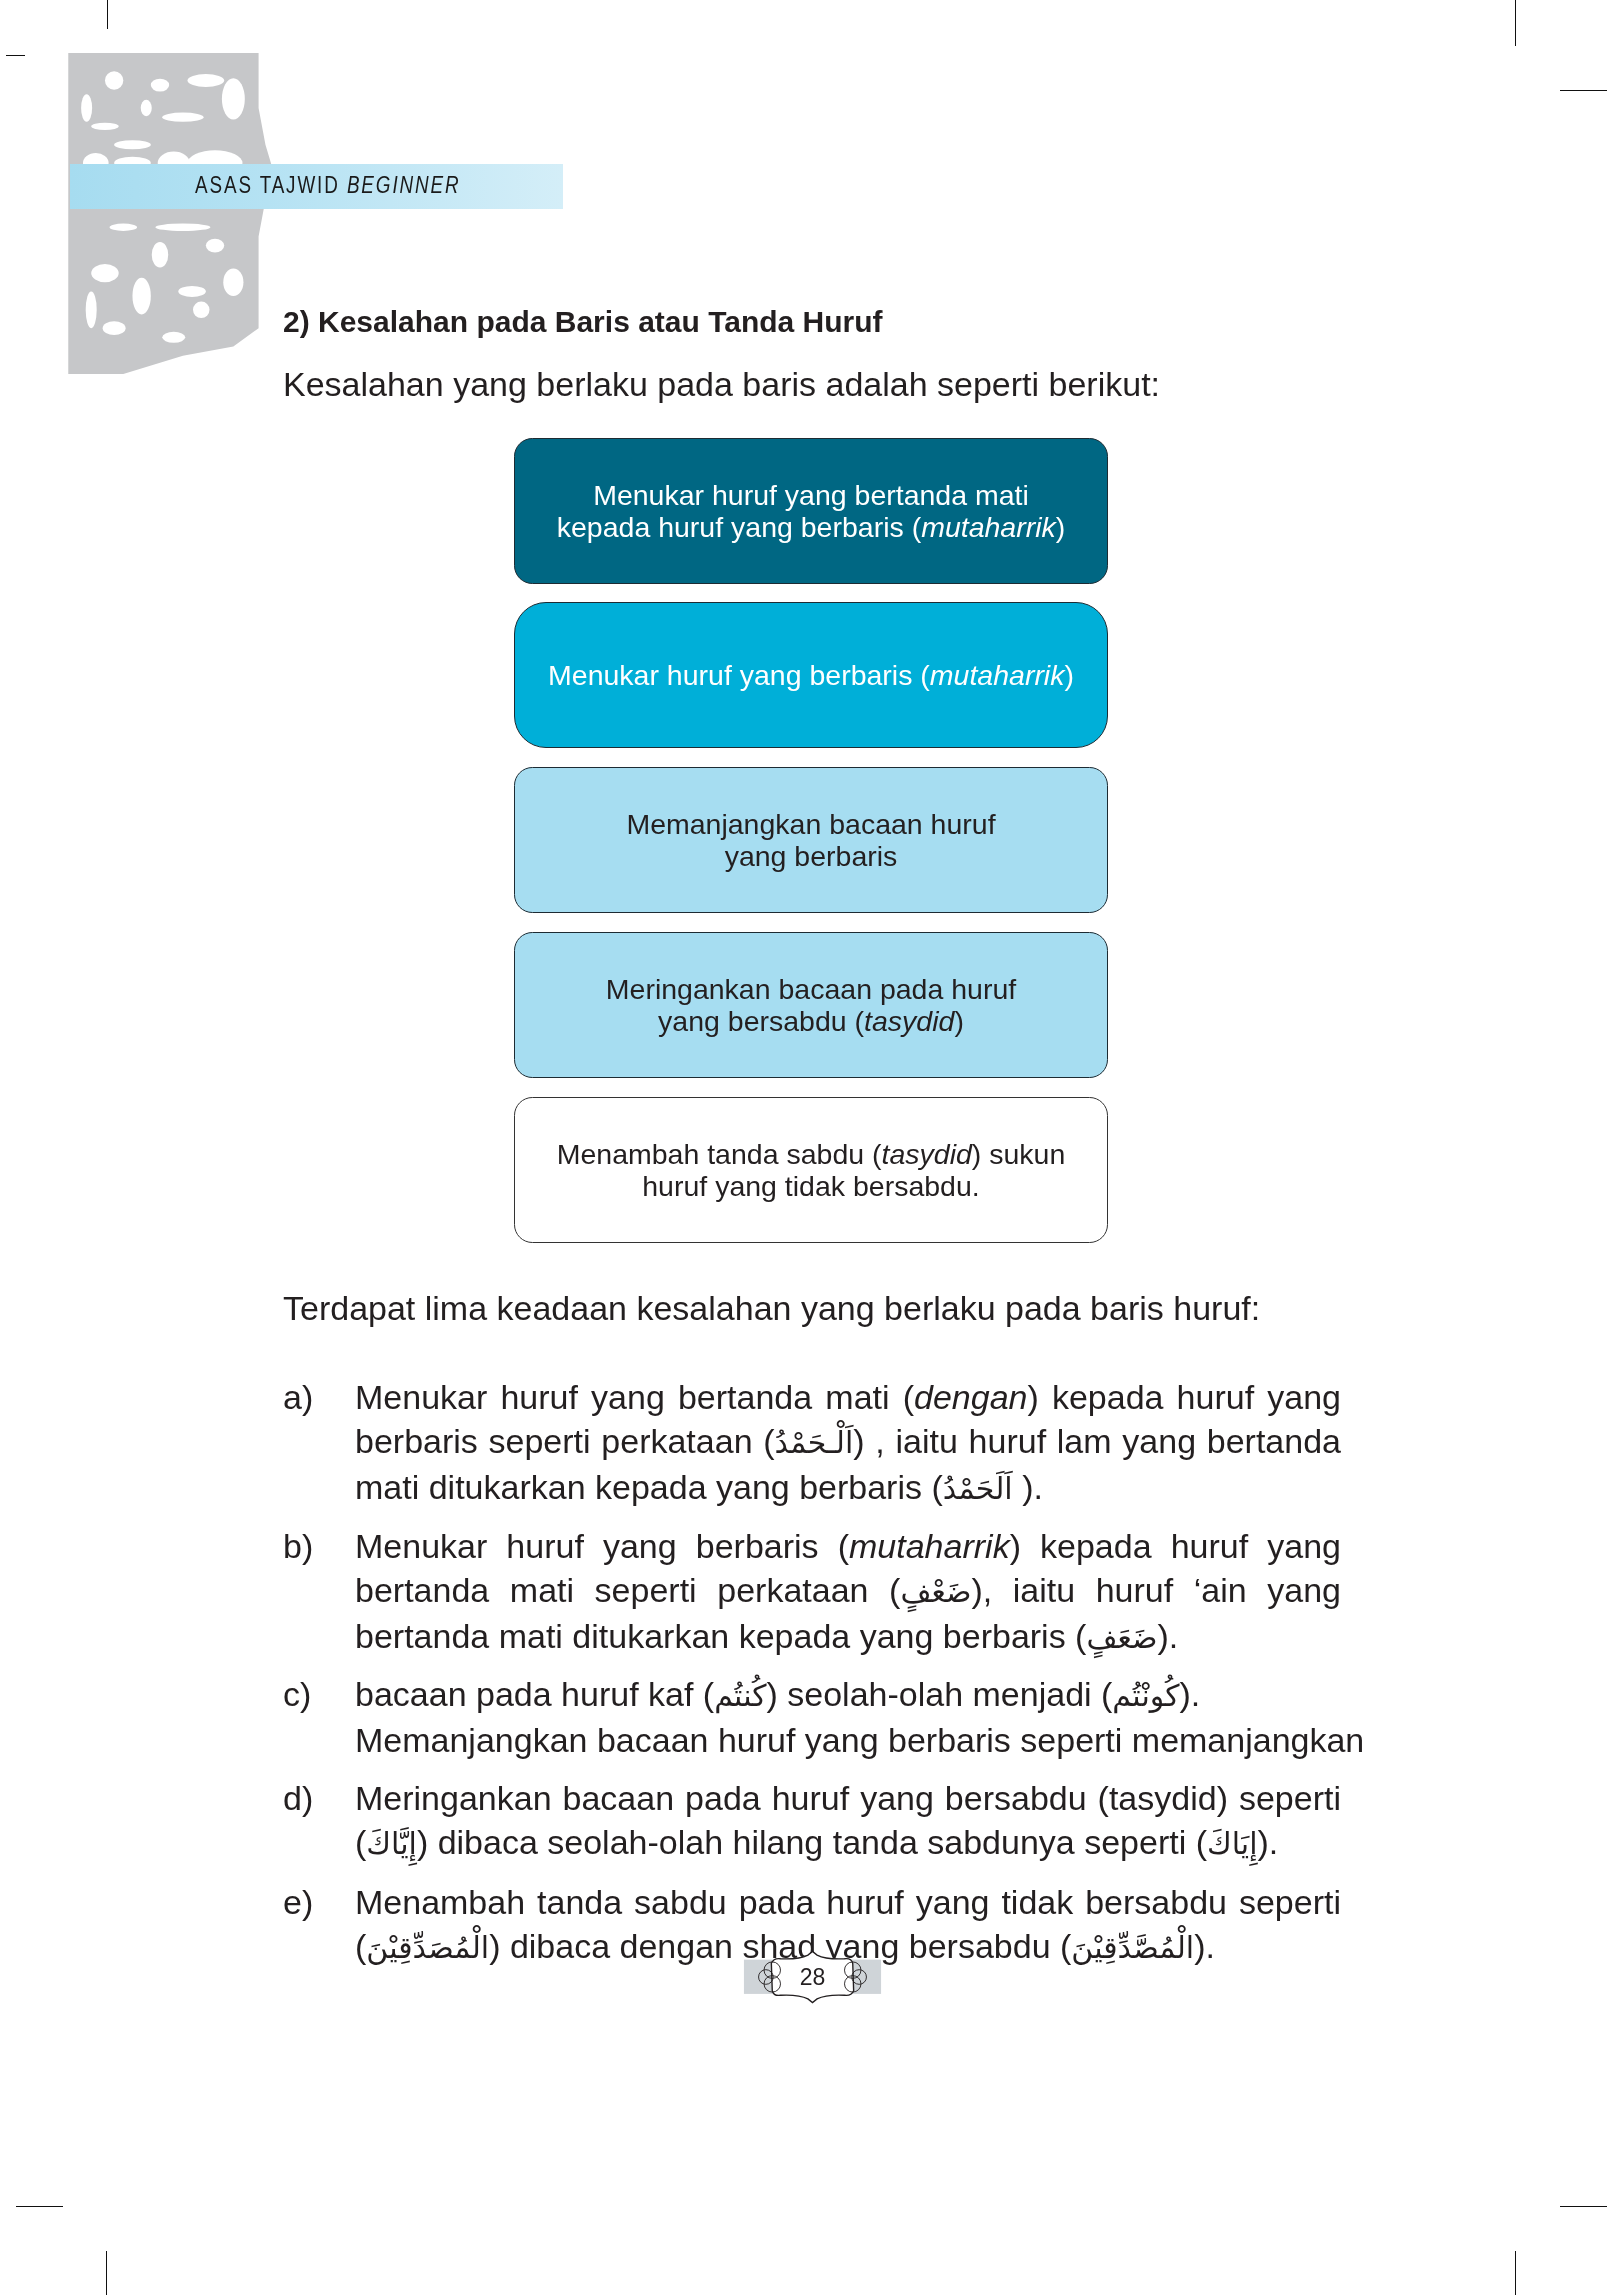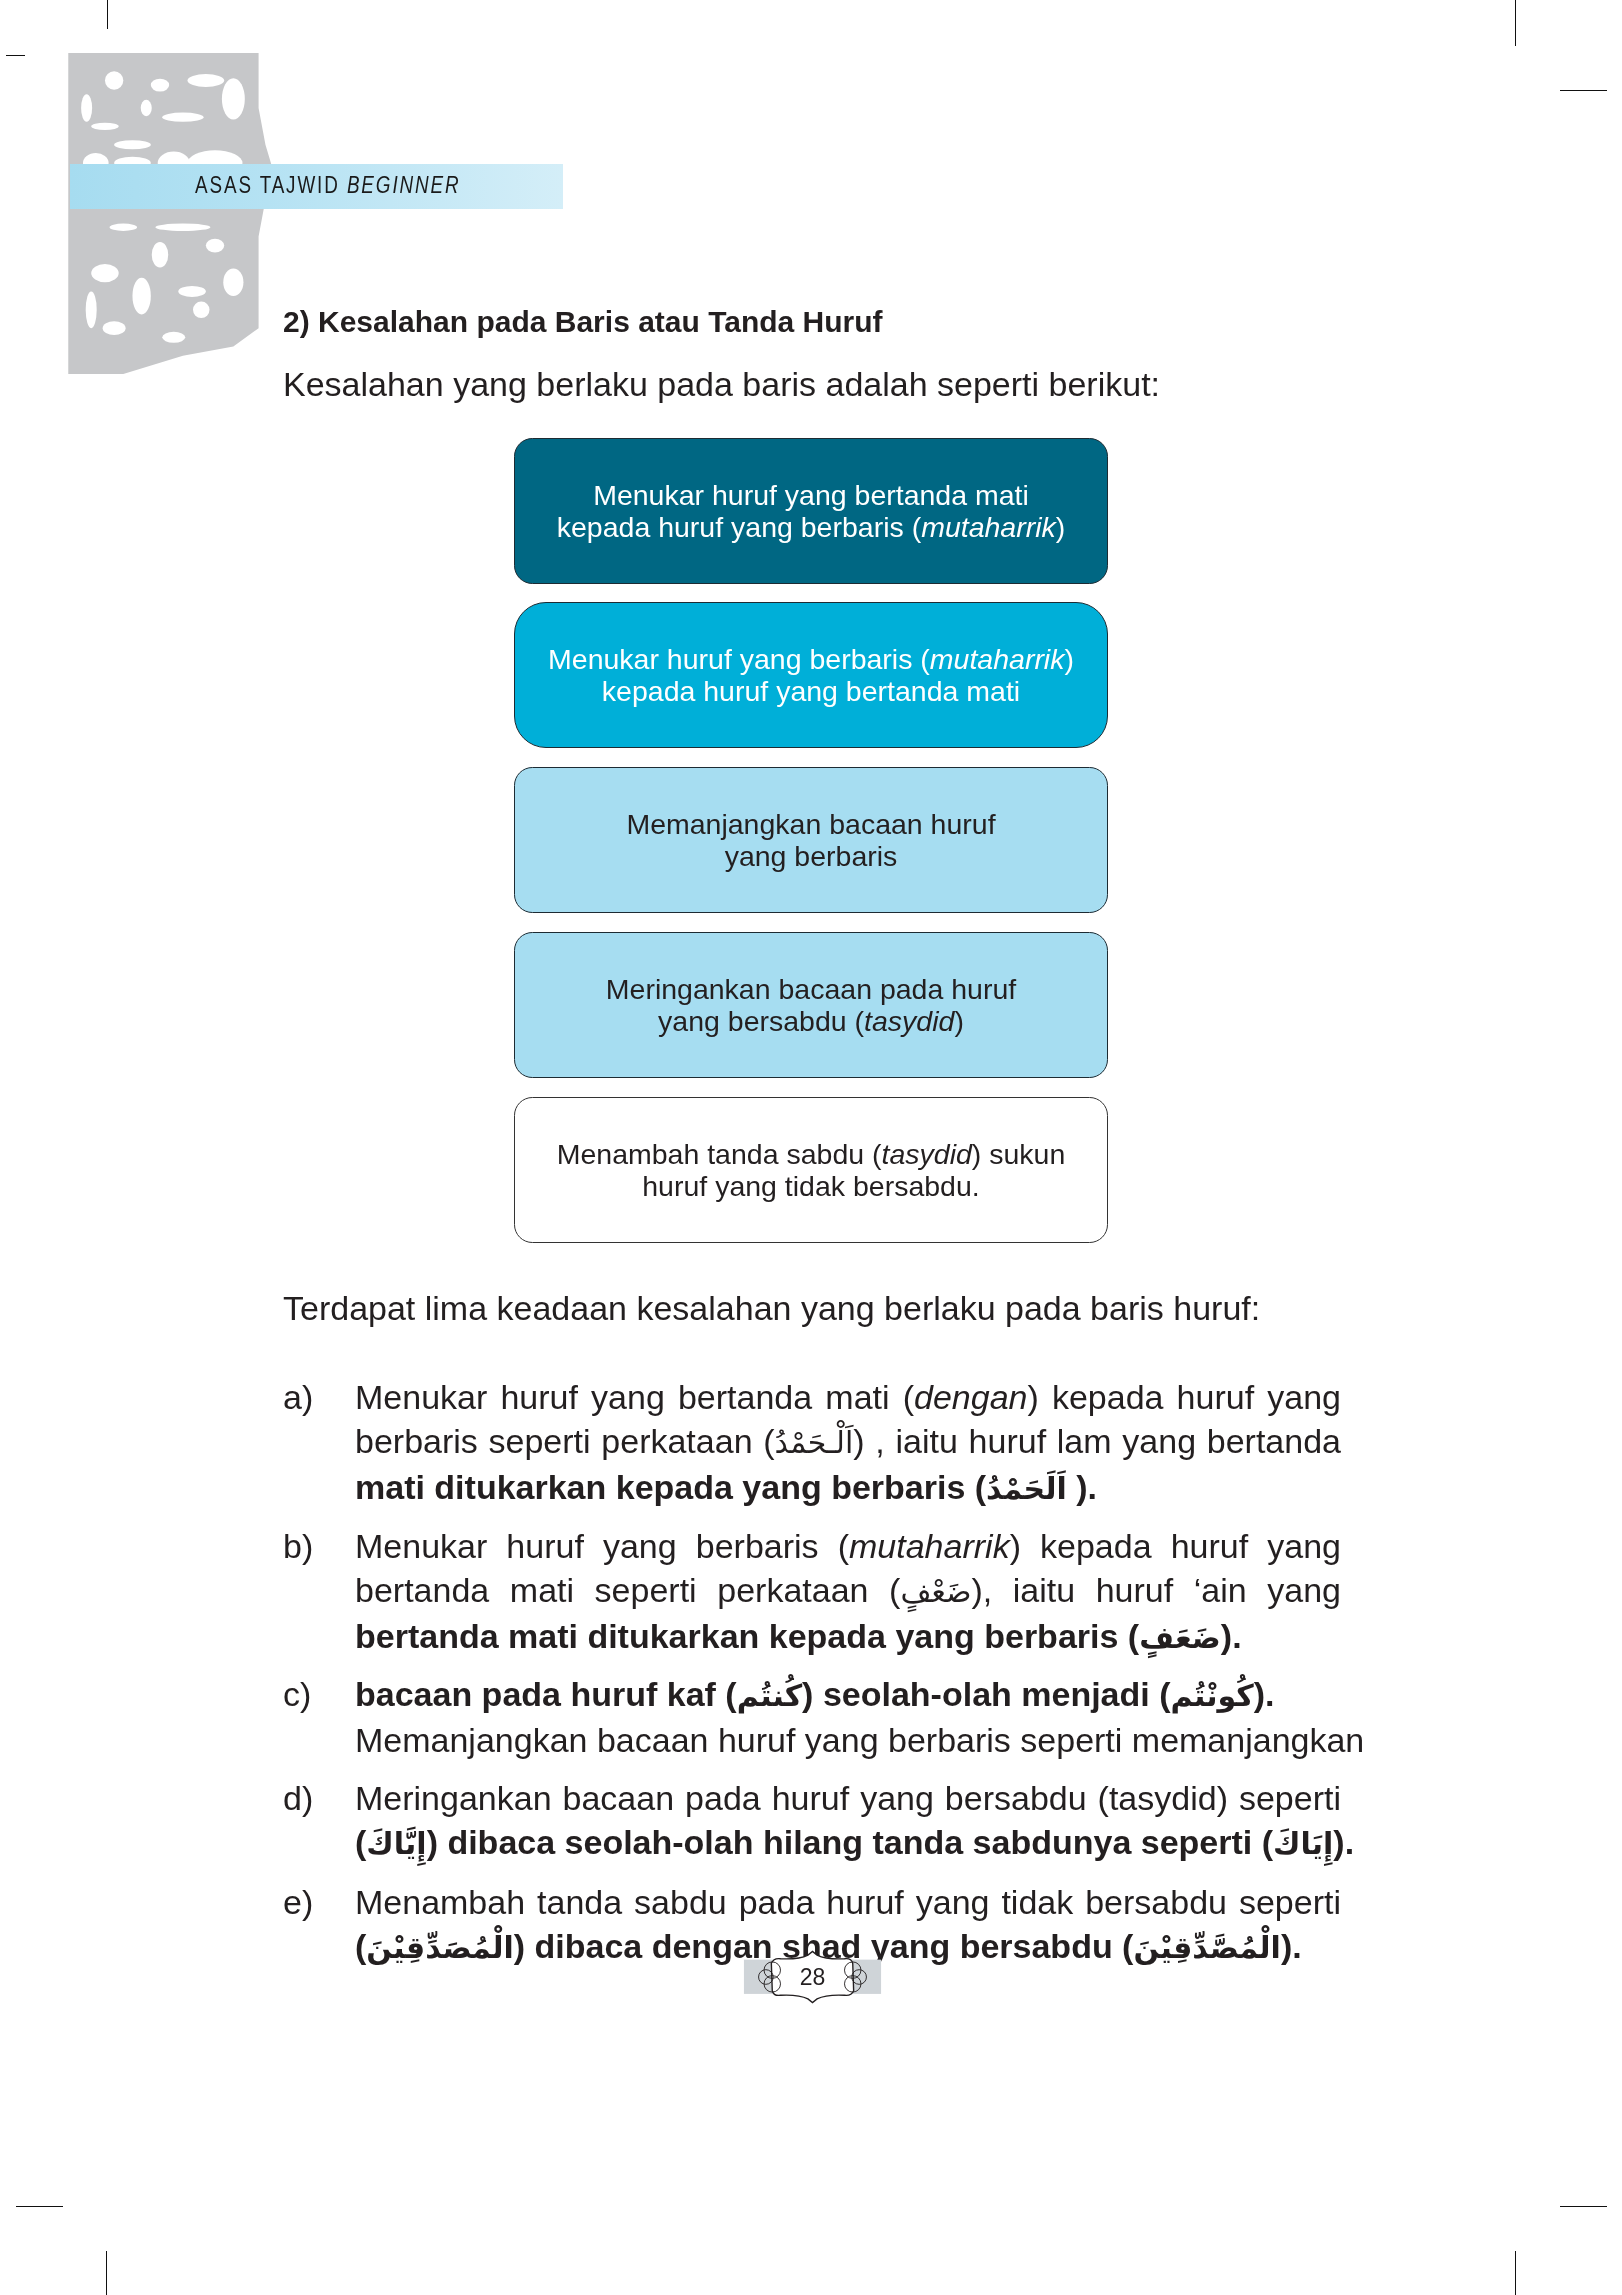--- a/index.html
+++ b/index.html
@@ -30,21 +30,21 @@
   .b3 { top: 767px; background: #a6ddf1; color: #231f20; }
   .b4 { top: 932px; background: #a6ddf1; color: #231f20; }
   .b5 { top: 1097px; background: #ffffff; color: #231f20; border-color: #333; }
 
   .lead2 { position: absolute; left: 283px; top: 1289px; font-size: 34px; white-space: nowrap; }
 
   .item { position: absolute; left: 283px; width: 1056px; font-size: 34px; line-height: 44px; }
   .item .lbl { position: absolute; left: 0; top: 0; }
   .item .body { position: absolute; left: 72px; width: 986px; }
   .item .line { display: block; white-space: nowrap; text-align: justify; text-align-last: justify; }
-  .item .line.last { text-align-last: left; font-weight: bold; }
+  .item .line.last { text-align-last: left; }
   .ar { font-family: "DejaVu Sans", sans-serif; font-size: 30px; }
 
   .it-a { top: 1375px; }
   .it-b { top: 1524px; }
   .it-c { top: 1672px; }
   .it-d { top: 1776px; }
   .it-e { top: 1880px; }
 
   .pagenum-wrap { position: absolute; left: 739px; top: 1945px; width: 147px; height: 64px; }
   .pagenum { position: absolute; left: 0; top: 0; width: 147px; height: 64px; display: flex;
@@ -103,21 +103,20 @@
 
 <div class="box b1">
   <div>
     <span class="ln">Menukar huruf yang bertanda mati</span>
     <span class="ln"><span>kepada huruf yang berbaris (</span><i>mutaharrik</i><span>)</span></span>
   </div>
 </div>
 <div class="box b2">
   <div>
     <span class="ln"><span>Menukar huruf yang berbaris (</span><i>mutaharrik</i><span>)</span></span>
-    <span class="ln">kepada huruf yang bertanda mati</span>
   </div>
 </div>
 <div class="box b3">
   <div>
     <span class="ln">Memanjangkan bacaan huruf</span>
     <span class="ln">yang berbaris</span>
   </div>
 </div>
 <div class="box b4">
   <div>

